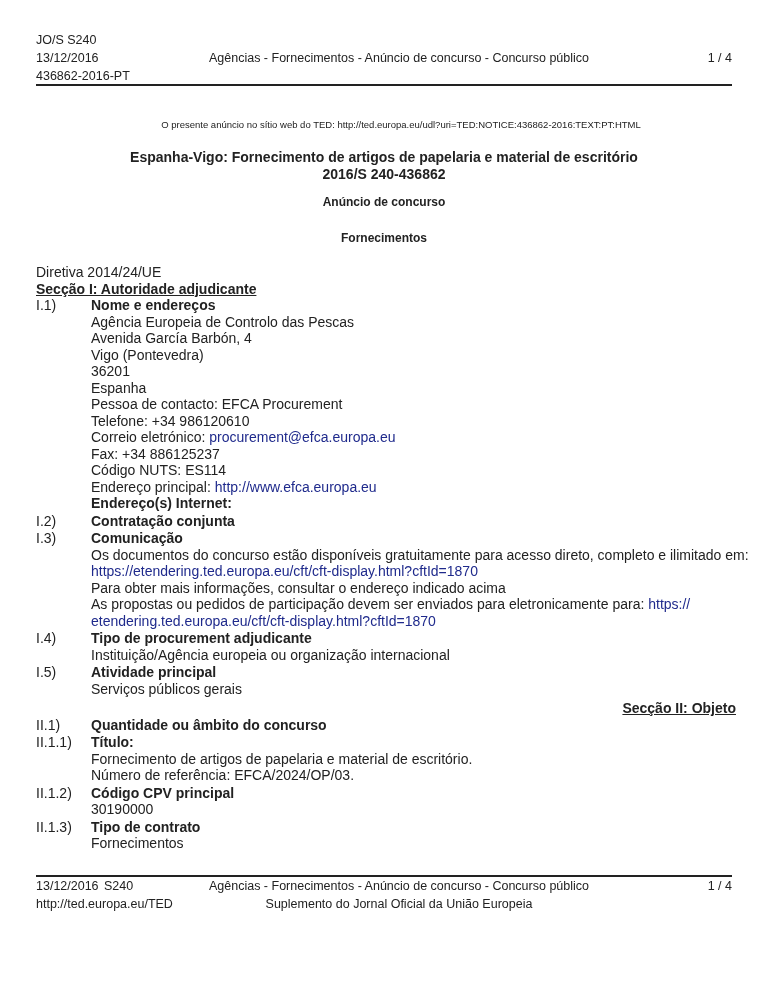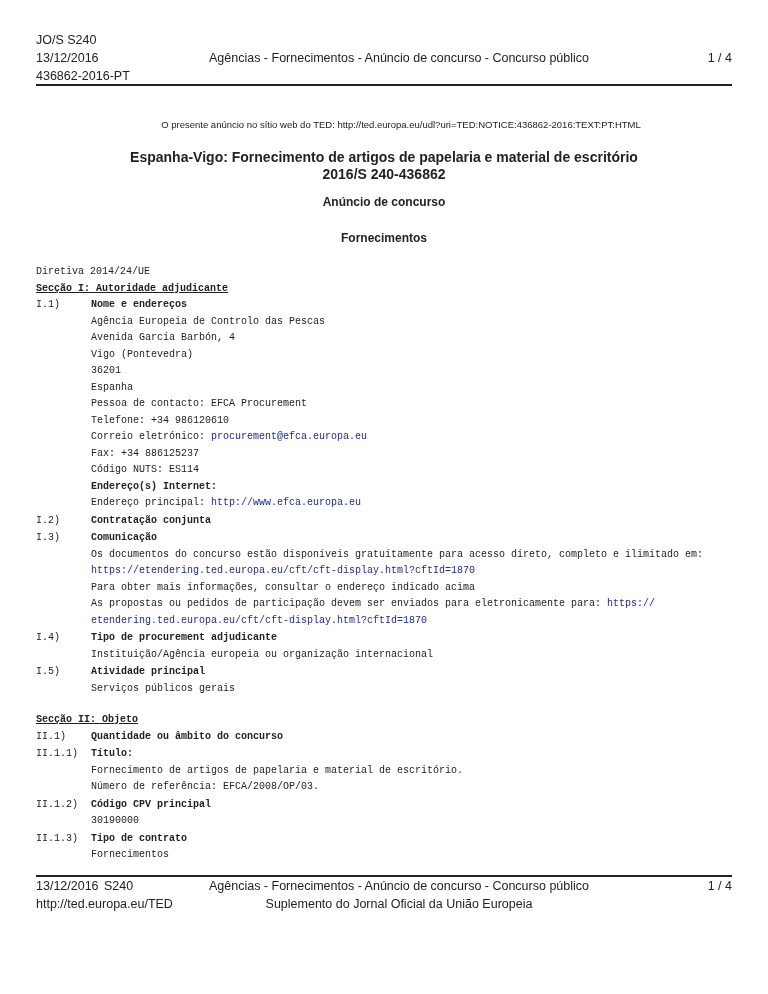--- a/index.html
+++ b/index.html
@@ -9,21 +9,21 @@
   }
   .hdr { position: absolute; left: 36px; top: 31px; width: 696px; }
   .hdr .line { height: 18px; line-height: 18px; font-size: 12.5px; position: relative; }
   .hdr .center { position: absolute; left: 0; right: 0; top: 0; text-align: center; padding-left: 30px; }
   .hdr .right { position: absolute; right: 0; top: 0; }
   .rule { position: absolute; left: 36px; width: 696px; height: 2px; background: #222; }
   .ted { position: absolute; left: 0; right: 0; top: 119px; text-align: center; font-size: 9.5px; color: #222; margin-left: 34px; }
   .title { position: absolute; left: 0; right: 0; top: 149px; text-align: center; font-weight: bold; font-size: 14px; line-height: 17px; }
   .kind { position: absolute; left: 0; right: 0; top: 195px; text-align: center; font-weight: bold; font-size: 12px; }
   .cat { position: absolute; left: 0; right: 0; top: 231px; text-align: center; font-weight: bold; font-size: 12px; }
-  .body { position: absolute; left: 36px; top: 264px; width: 700px; font-size: 10px; font-family: Liberation Mono, monospace; }
+  .body { position: absolute; left: 36px; top: 264px; width: 700px; font-size: 14px; }
   .l { height: 16.5px; line-height: 16.5px; white-space: nowrap; }
   .sec { font-weight: bold; text-decoration: underline; }
   .item { display: flex; margin-top: 0; }
   .item + .item { margin-top: 1px; }
   .num { width: 55px; flex: none; height: 16.5px; line-height: 16.5px; }
   .cnt { flex: 1; }
   .b { font-weight: bold; }
   a, .link { color: #1f2a8c; text-decoration: none; }
   .ftr { position: absolute; left: 36px; top: 877px; width: 696px; }
   .ftr .line { height: 18px; line-height: 18px; font-size: 12.5px; position: relative; }
@@ -66,22 +66,22 @@
       <div class="l">Agência Europeia de Controlo das Pescas</div>
       <div class="l">Avenida García Barbón, 4</div>
       <div class="l">Vigo (Pontevedra)</div>
       <div class="l">36201</div>
       <div class="l">Espanha</div>
       <div class="l">Pessoa de contacto: EFCA Procurement</div>
       <div class="l">Telefone:  +34 986120610</div>
       <div class="l"><span>Correio eletrónico: </span><a class="link">procurement@efca.europa.eu</a></div>
       <div class="l">Fax:  +34 886125237</div>
       <div class="l">Código NUTS: ES114</div>
+      <div class="l"><span>Endereço principal: </span><a class="link">http://www.efca.europa.eu</a></div>
       <div class="l b">Endereço(s) Internet:</div>
-      <div class="l"><span>Endereço principal: </span><a class="link">http://www.efca.europa.eu</a></div>
     </div>
   </div>
 
   <div class="item">
     <div class="num">I.2)</div>
     <div class="cnt">
         <div class="l b">Contratação conjunta</div>
       </div>
   </div>
 
@@ -106,35 +106,35 @@
   </div>
 
   <div class="item">
     <div class="num">I.5)</div>
     <div class="cnt">
       <div class="l b">Atividade principal</div>
       <div class="l">Serviços públicos gerais</div>
     </div>
   </div>
 
-  <div class="l sec" style="margin-top:15px;">Secção II: Objeto</div>
+  <div class="l sec" style="margin-top:3px;text-align:right;">Secção II: Objeto</div>
 
   <div class="item" style="margin-top:0">
     <div class="num">II.1)</div>
     <div class="cnt">
         <div class="l b">Quantidade ou âmbito do concurso</div>
       </div>
   </div>
 
   <div class="item">
     <div class="num">II.1.1)</div>
     <div class="cnt">
       <div class="l b">Título:</div>
       <div class="l">Fornecimento de artigos de papelaria e material de escritório.</div>
-      <div class="l">Número de referência: EFCA/2008/OP/03.</div>
+      <div class="l">Número de referência: EFCA/2024/OP/03.</div>
     </div>
   </div>
 
   <div class="item">
     <div class="num">II.1.2)</div>
     <div class="cnt">
       <div class="l b">Código CPV principal</div>
       <div class="l">30190000</div>
     </div>
   </div>

